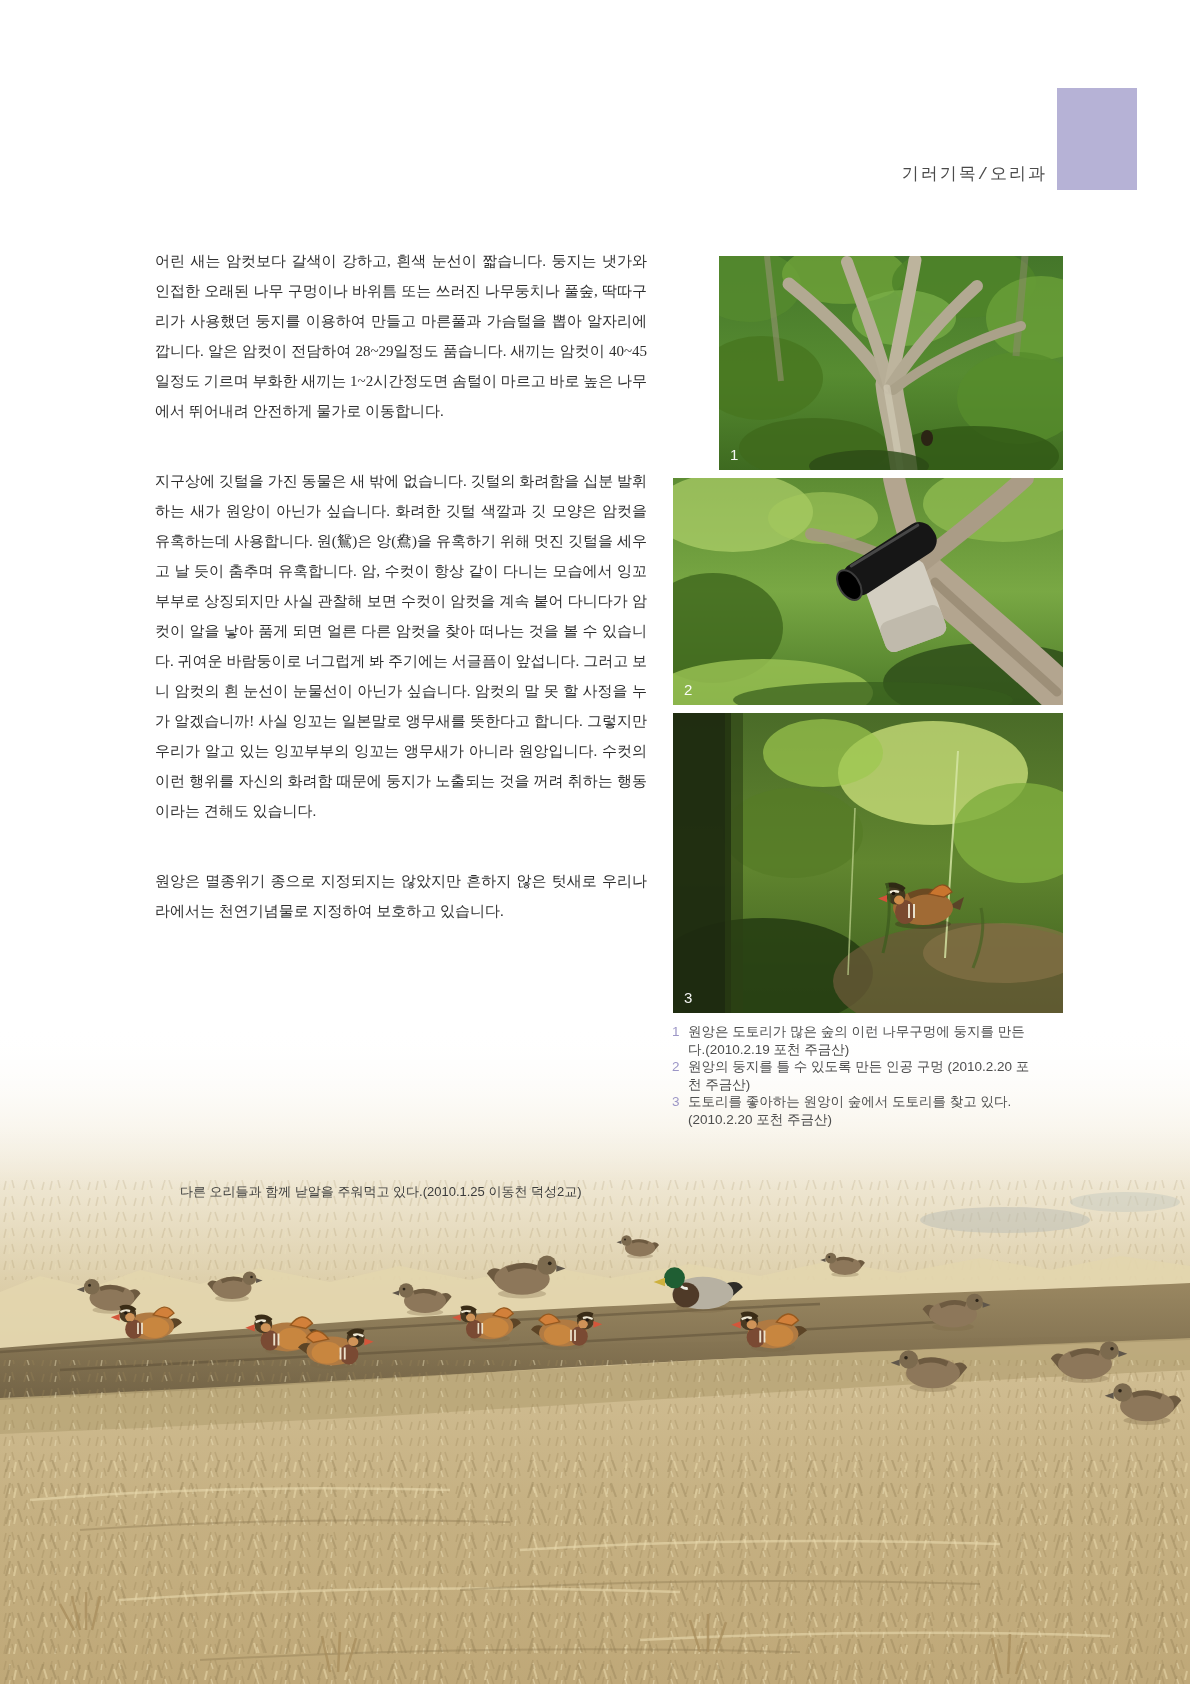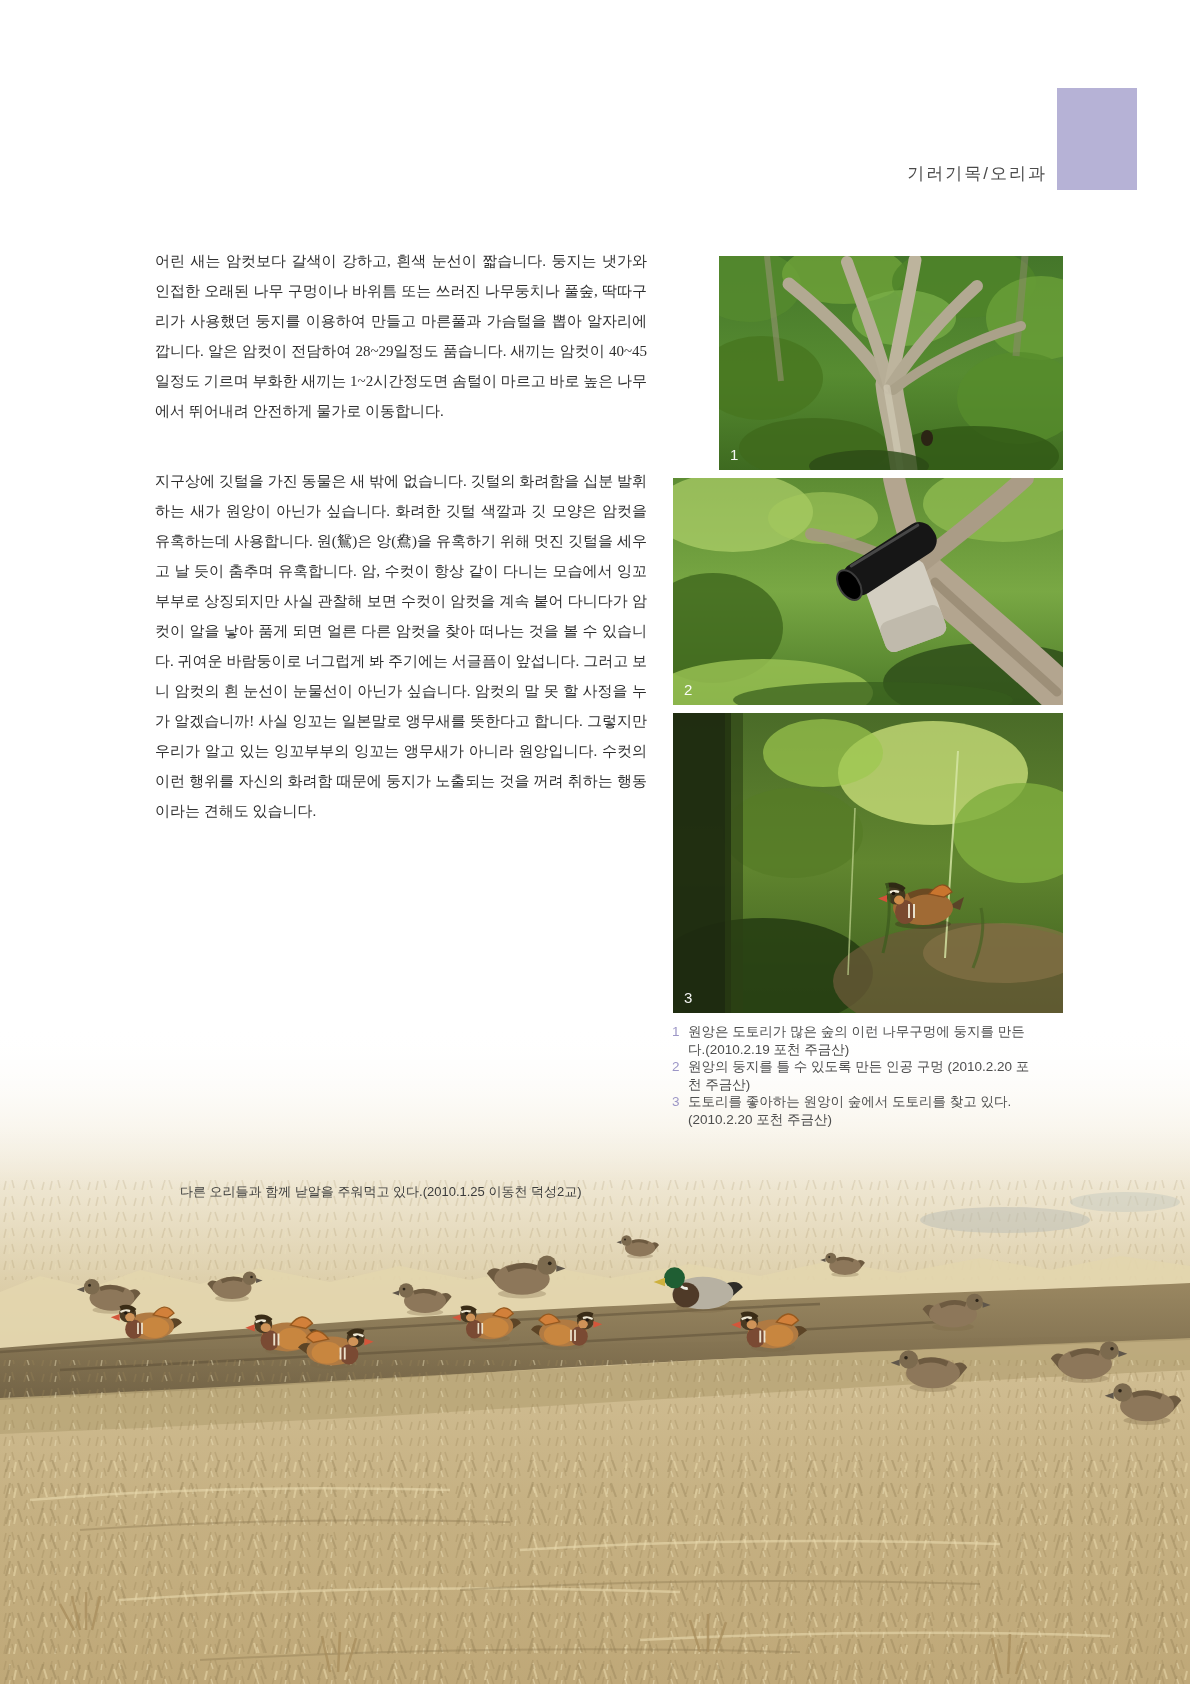--- a/index.html
+++ b/index.html
@@ -5,21 +5,21 @@
   html,body{margin:0;padding:0;background:#888;}
   .page{
     position:relative; width:1190px; height:1684px; margin:0 auto;
     background:#ffffff; overflow:hidden;
     font-family:"Liberation Serif","DejaVu Serif",serif;
   }
   
   .accent-block{position:absolute; left:1057px; top:88px; width:80px; height:102px; background:#b6b2d6;}
   .section-label{
     position:absolute; top:162px; right:143px;
-    font-family:Liberation Sans, sans-serif;
+    font-family:Liberation Mono, monospace;
     font-size:17px; letter-spacing:2px; color:#4a4a4a;
   }
   
   .article{position:absolute; left:155px; top:246px; width:492px; color:#2f2f2f;}
   .article p{
     margin:0 0 40px 0; font-size:15px; line-height:30px;
     text-align:justify; word-break:break-all;
   }
   
   .photo{position:absolute; overflow:hidden;}
@@ -55,20 +55,21 @@
 <body>
 
 <div class="page">
 
   <div class="accent-block"></div>
   <div class="section-label">기러기목/오리과</div>
 
   <div class="article">
     <p>어린 새는 암컷보다 갈색이 강하고, 흰색 눈선이 짧습니다. 둥지는 냇가와 인접한 오래된 나무 구멍이나 바위틈 또는 쓰러진 나무둥치나 풀숲, 딱따구리가 사용했던 둥지를 이용하여 만들고 마른풀과 가슴털을 뽑아 알자리에 깝니다. 알은 암컷이 전담하여 28~29일정도 품습니다. 새끼는 암컷이 40~45일정도 기르며 부화한 새끼는 1~2시간정도면 솜털이 마르고 바로 높은 나무에서 뛰어내려 안전하게 물가로 이동합니다.</p>
     <p>지구상에 깃털을 가진 동물은 새 밖에 없습니다. 깃털의 화려함을 십분 발휘하는 새가 원앙이 아닌가 싶습니다. 화려한 깃털 색깔과 깃 모양은 암컷을 유혹하는데 사용합니다. 원(鴛)은 앙(鴦)을 유혹하기 위해 멋진 깃털을 세우고 날 듯이 춤추며 유혹합니다. 암, 수컷이 항상 같이 다니는 모습에서 잉꼬부부로 상징되지만 사실 관찰해 보면 수컷이 암컷을 계속 붙어 다니다가 암컷이 알을 낳아 품게 되면 얼른 다른 암컷을 찾아 떠나는 것을 볼 수 있습니다. 귀여운 바람둥이로 너그럽게 봐 주기에는 서글픔이 앞섭니다. 그러고 보니 암컷의 흰 눈선이 눈물선이 아닌가 싶습니다. 암컷의 말 못 할 사정을 누가 알겠습니까! 사실 잉꼬는 일본말로 앵무새를 뜻한다고 합니다. 그렇지만 우리가 알고 있는 잉꼬부부의 잉꼬는 앵무새가 아니라 원앙입니다. 수컷의 이런 행위를 자신의 화려함 때문에 둥지가 노출되는 것을 꺼려 취하는 행동이라는 견해도 있습니다.</p>
+    <p>원앙은 멸종위기 종으로 지정되지는 않았지만 흔하지 않은 텃새로 우리나라에서는 천연기념물로 지정하여 보호하고 있습니다.</p>
   </div>
 
   <div class="photo photo1">
     <svg viewBox="0 0 344 214" preserveAspectRatio="none">
       <defs>
         <linearGradient id="p1bg" x1="0" y1="0" x2="0" y2="1">
           <stop offset="0" stop-color="#44762a"></stop>
             <stop offset=".55" stop-color="#578c31"></stop>
             <stop offset="1" stop-color="#3e6a20"></stop>
         </linearGradient>

